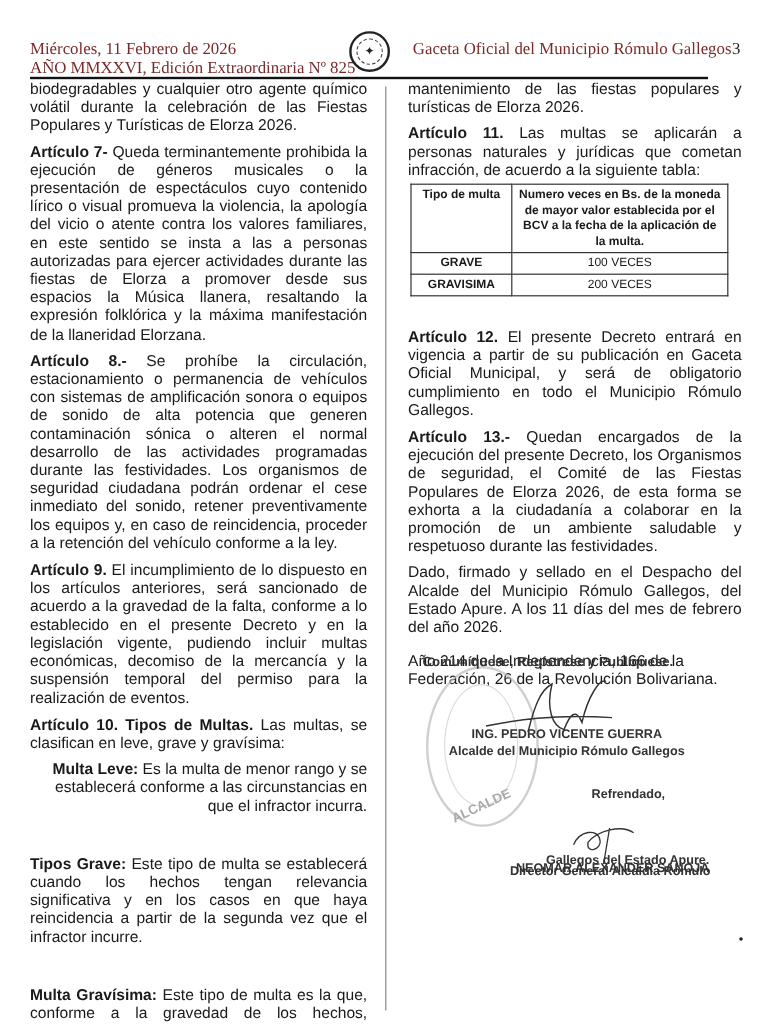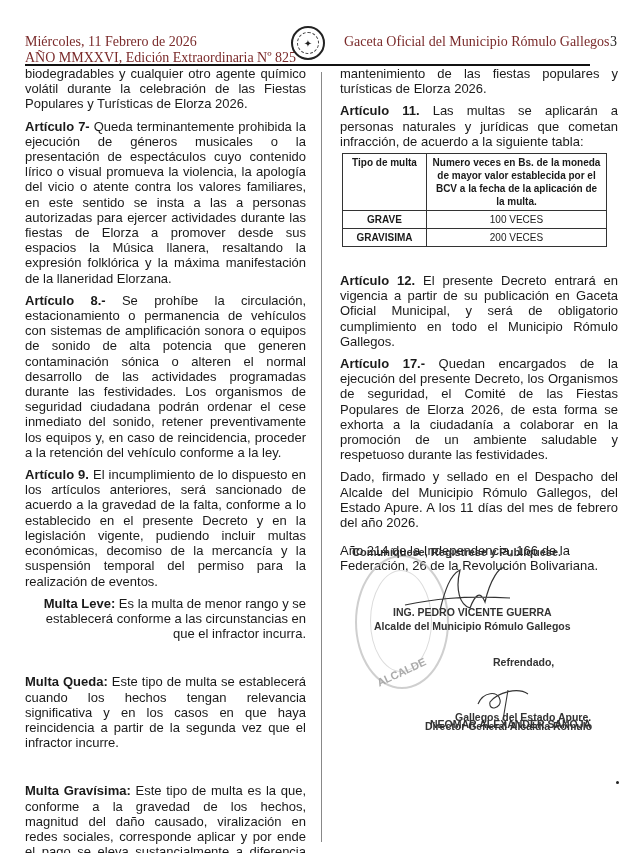--- a/index.html
+++ b/index.html
@@ -40,23 +40,24 @@
 <div class="hdr-right">Gaceta Oficial del Municipio Rómulo Gallegos</div>
 <div class="hdr-page">3</div>
 <div class="rule"></div>
 <div class="vrule"></div>
 
 <div class="col col-left">
   <p>biodegradables y cualquier otro agente químico volátil durante la celebración de las Fiestas Populares y Turísticas de Elorza 2026.</p>
   <p><span class="b">Artículo 7-</span><span> Queda terminantemente prohibida la ejecución de géneros musicales o la presentación de espectáculos cuyo contenido lírico o visual promueva la violencia, la apología del vicio o atente contra los valores familiares, en este sentido se insta a las a personas autorizadas para ejercer actividades durante las fiestas de Elorza a promover desde sus espacios la Música llanera, resaltando la expresión folklórica y la máxima manifestación de la llaneridad Elorzana.</span></p>
   <p><span class="b">Artículo 8.-</span><span> Se prohíbe la circulación, estacionamiento o permanencia de vehículos con sistemas de amplificación sonora o equipos de sonido de alta potencia que generen contaminación sónica o alteren el normal desarrollo de las actividades programadas durante las festividades. Los organismos de seguridad ciudadana podrán ordenar el cese inmediato del sonido, retener preventivamente los equipos y, en caso de reincidencia, proceder a la retención del vehículo conforme a la ley.</span></p>
   <p><span class="b">Artículo 9.</span><span> El incumplimiento de lo dispuesto en los artículos anteriores, será sancionado de acuerdo a la gravedad de la falta, conforme a lo establecido en el presente Decreto y en la legislación vigente, pudiendo incluir multas económicas, decomiso de la mercancía y la suspensión temporal del permiso para la realización de eventos.</span></p>
+  <p><span class="b">Artículo 10. Tipos de Multas.</span><span> Las multas, se clasifican en leve, grave y gravísima:</span></p>
   <p style="text-align:right"><span class="b">Multa Leve:</span><span> Es la multa de menor rango y se establecerá conforme a las circunstancias en que el infractor incurra.</span></p>
   <div class="gap"></div>
-  <p><span class="b">Multa Queda:</span><span> Este tipo de multa se establecerá cuando los hechos tengan relevancia significativa y en los casos en que haya reincidencia a partir de la segunda vez que el infractor incurre.</span></p>
+  <p><span class="b">Tipos Grave:</span><span> Este tipo de multa se establecerá cuando los hechos tengan relevancia significativa y en los casos en que haya reincidencia a partir de la segunda vez que el infractor incurre.</span></p>
   <div class="gap"></div>
   <p><span class="b">Multa Gravísima:</span><span> Este tipo de multa es la que, conforme a la gravedad de los hechos, magnitud del daño causado, viralización en redes sociales, corresponde aplicar y por ende el pago se eleva sustancialmente a diferencia de las multas leves y graves, así mismo, queda entendido que los ingresos derivados de las multas y sanciones tendrán el carácter de afectación específica, siendo transferido de forma íntegra a la partida presupuestaria destinada a la organización y</span></p>
 </div>
 
 <div class="col col-right">
   <p>mantenimiento de las fiestas populares y turísticas de Elorza 2026.</p>
   <p style="margin-bottom:0"><span class="b">Artículo 11.</span><span> Las multas se aplicarán a personas naturales y jurídicas que cometan infracción, de acuerdo a la siguiente tabla:</span></p>
   <table class="fines">
     <thead>
       <tr>
@@ -70,21 +71,21 @@
         <td>100 VECES</td>
       </tr>
       <tr>
         <td class="k">GRAVISIMA</td>
         <td>200 VECES</td>
       </tr>
     </tbody>
   </table>
   <div style="height:26px"></div>
   <p><span class="b">Artículo 12.</span><span> El presente Decreto entrará en vigencia a partir de su publicación en Gaceta Oficial Municipal, y será de obligatorio cumplimiento en todo el Municipio Rómulo Gallegos.</span></p>
-  <p><span class="b">Artículo 17.-</span><span> Quedan encargados de la ejecución del presente Decreto, los Organismos de seguridad, el Comité de las Fiestas Populares de Elorza 2026, de esta forma se exhorta a la ciudadanía a colaborar en la promoción de un ambiente saludable y respetuoso durante las festividades.</span></p>
+  <p><span class="b">Artículo 13.-</span><span> Quedan encargados de la ejecución del presente Decreto, los Organismos de seguridad, el Comité de las Fiestas Populares de Elorza 2026, de esta forma se exhorta a la ciudadanía a colaborar en la promoción de un ambiente saludable y respetuoso durante las festividades.</span></p>
   <p>Dado, firmado y sellado en el Despacho del Alcalde del Municipio Rómulo Gallegos, del Estado Apure. A los 11 días del mes de febrero del año 2026.</p>
   <div style="height:6px"></div>
   <p style="text-align:left">Año 214 de la Independencia, 166 de la Federación, 26 de la Revolución Bolivariana.</p>
 </div>
 
 <div class="stamp"></div>
 <div class="stamp-inner"></div>
 <div class="sig" style="left:375px; top:665px; color:#aaa; font-size:11px; transform:rotate(-25deg);">ALCALDE</div>
 
 <svg class="scribble" style="left:400px; top:560px;" width="120" height="60">

